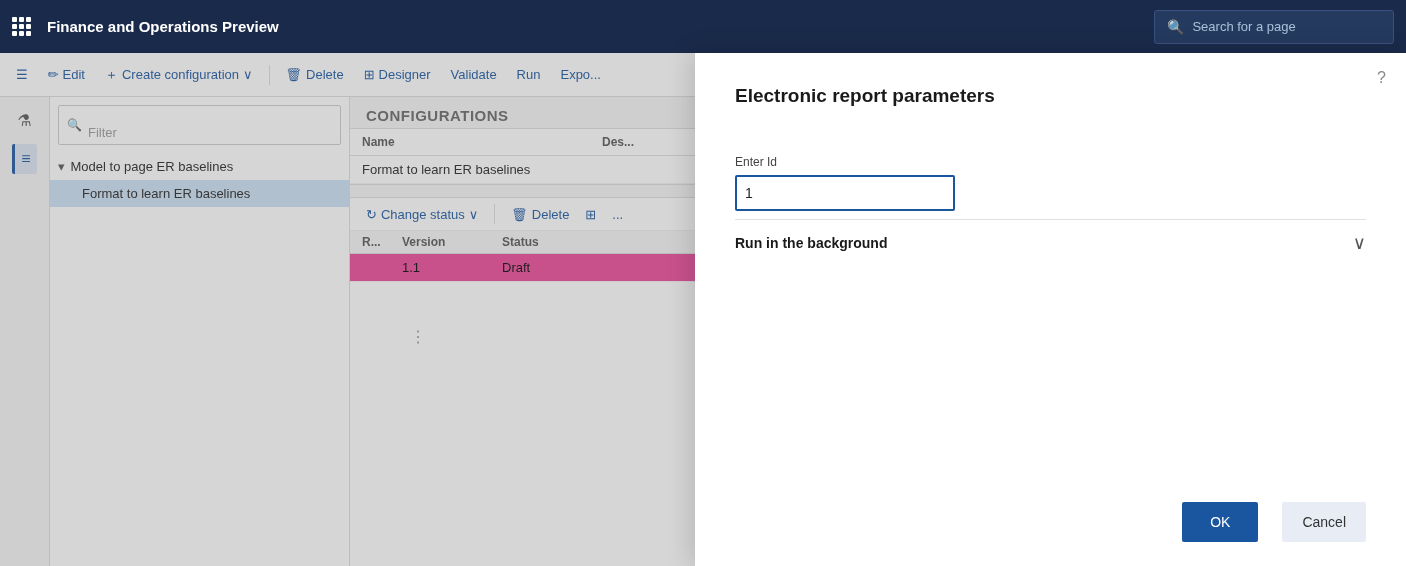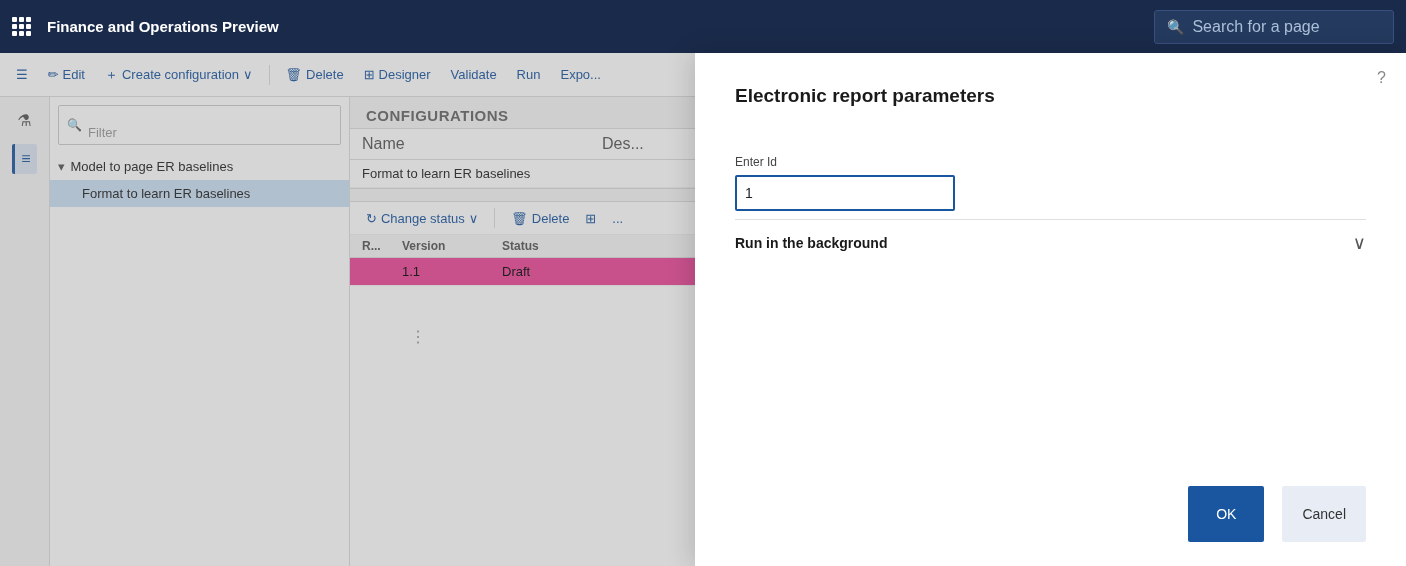--- a/index.html
+++ b/index.html
@@ -43,21 +43,21 @@
       height: 34px;
       width: 240px;
       gap: 8px;
       margin-left: auto;
     }
     .search-bar input {
       background: transparent;
       border: none;
       outline: none;
       color: #e5e5e5;
-      font-size: 16px;
+      font-size: 13px;
       width: 100%;
     }
     .search-bar input::placeholder { color: #aac0d8; }
     .search-icon-nav { color: #aac0d8; font-size: 14px; }
 
     
     .main-area {
       display: flex;
       height: calc(566px - 53px);
       position: relative;
@@ -183,21 +183,21 @@
       background: #fff;
       border-top: 1px solid #ddd;
       border-bottom: 1px solid #ddd;
     }
     .config-table-header {
       display: flex;
       padding: 6px 12px;
       border-bottom: 1px solid #ddd;
       background: #fff;
     }
-    .config-table-header span { font-size: 16px; color: #555; font-weight: 400; }
+    .config-table-header span { font-size: 12px; color: #555; font-weight: 700; }
     .config-table-row {
       display: flex;
       padding: 6px 12px;
       border-bottom: 1px solid #f0f0f0;
       background: #fff;
     }
     .config-table-row span { font-size: 13px; color: #222; }
     .col-name { width: 240px; }
     .col-desc { flex: 1; color: #666; }
 
@@ -341,38 +341,38 @@
       align-items: center;
       justify-content: space-between;
       padding: 12px 0;
       cursor: pointer;
       border-top: 1px solid #e0e0e0;
     }
     .modal-footer {
       margin-top: auto;
       display: flex;
       justify-content: flex-end;
-      gap: 18px;
+      gap: 24px;
       padding-top: 16px;
     }
     .btn-ok {
       background: #1a56a0;
       color: #fff;
       border: none;
       padding: 8px 28px;
       font-size: 14px;
       cursor: pointer;
       border-radius: 2px;
       font-weight: 500;
     }
     .btn-cancel {
       background: #e8edf5;
       color: #333;
       border: none;
-      padding: 20px 20px;
+      padding: 12px 20px;
       font-size: 14px;
       cursor: pointer;
       border-radius: 2px;
     }
   </style>
 </head>
 <body>
 
 <div class="top-nav">
   <div class="nav-grid-icon">

